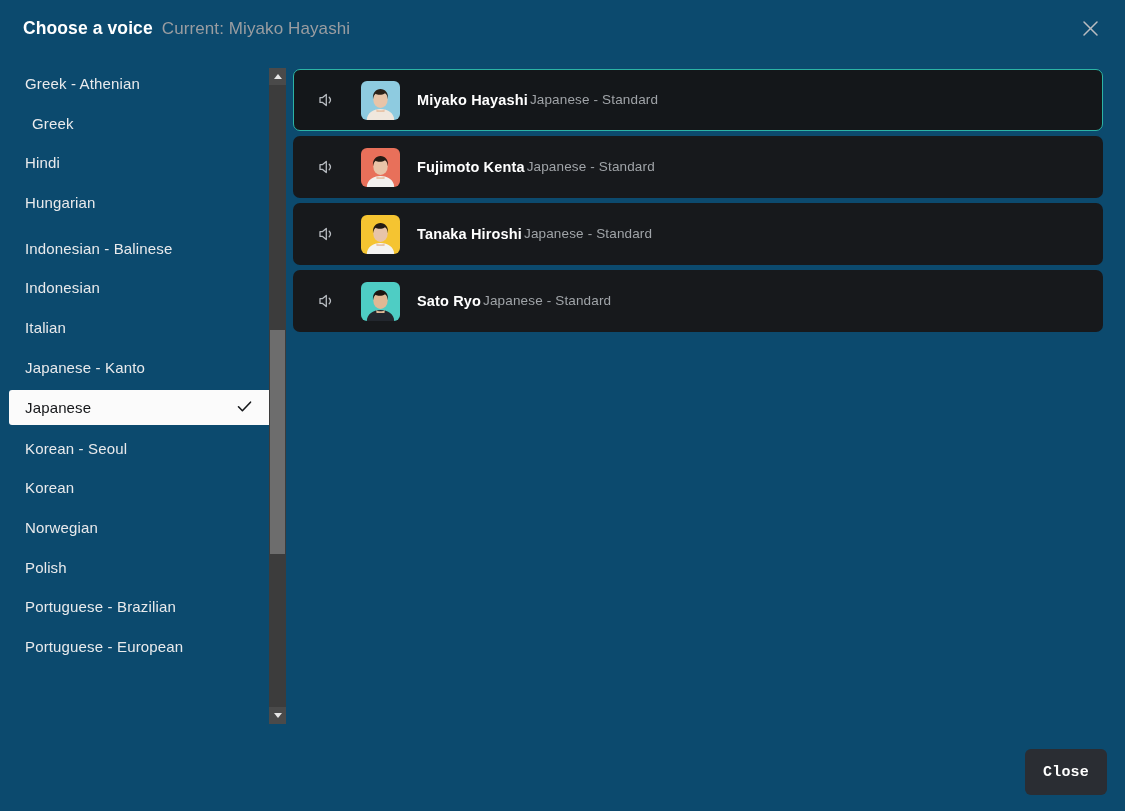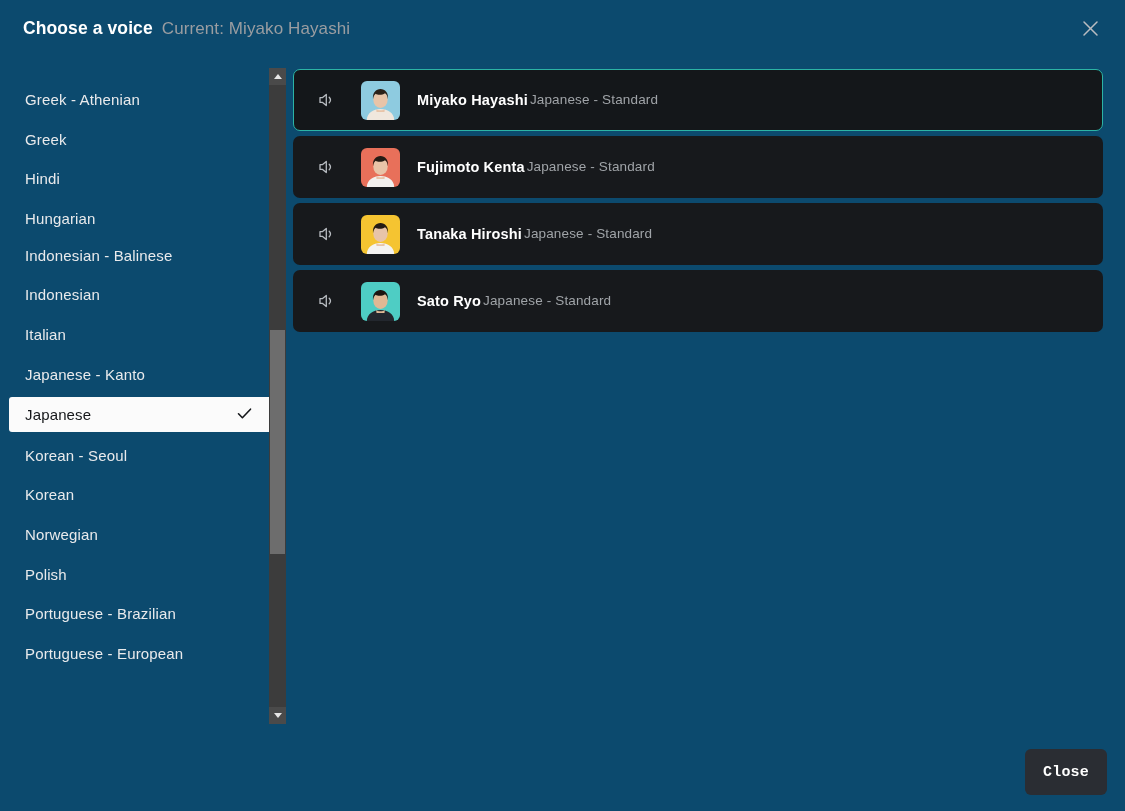--- a/index.html
+++ b/index.html
@@ -52,21 +52,21 @@
     width: 34px; height: 34px;
     display: flex; align-items: center; justify-content: center;
     cursor: pointer;
     color: #b9bcc0;
   }
   .close-x svg { display: block; }
 
   
   .sidebar {
     position: absolute;
-    top: 68px; left: 0;
+    top: 52px; left: 0;
     width: 270px;
     height: 656px;
     overflow: hidden;
     text-decoration: underline;
   }
   .lang-list {
     position: absolute;
     top: 0; left: 0;
     width: 270px;
   }
@@ -240,30 +240,30 @@
         <line x1="16" y1="3" x2="3" y2="16"></line>
       </svg>
     </div>
   </div>
 
   <div class="sidebar">
     <div class="lang-list" id="lang-list">
         <div class="lang-item" style="margin-top: 15px;">
           <span>Greek - Athenian</span>
         </div>
-        <div class="lang-item" style="margin-top: 6.6px;">
+        <div class="lang-item" style="margin-top: 6.6px; margin-left: 7px;">
           <span>Greek</span>
         </div>
         <div class="lang-item" style="margin-top: 6.6px;">
           <span>Hindi</span>
         </div>
         <div class="lang-item" style="margin-top: 6.6px;">
           <span>Hungarian</span>
         </div>
-        <div class="lang-item" style="margin-top: 4px;">
+        <div class="lang-item" style="margin-top: 13px;">
           <span>Indonesian - Balinese</span>
         </div>
         <div class="lang-item" style="margin-top: 6.6px;">
           <span>Indonesian</span>
         </div>
         <div class="lang-item" style="margin-top: 6.6px;">
           <span>Italian</span>
         </div>
         <div class="lang-item" style="margin-top: 6.6px;">
           <span>Japanese - Kanto</span>

